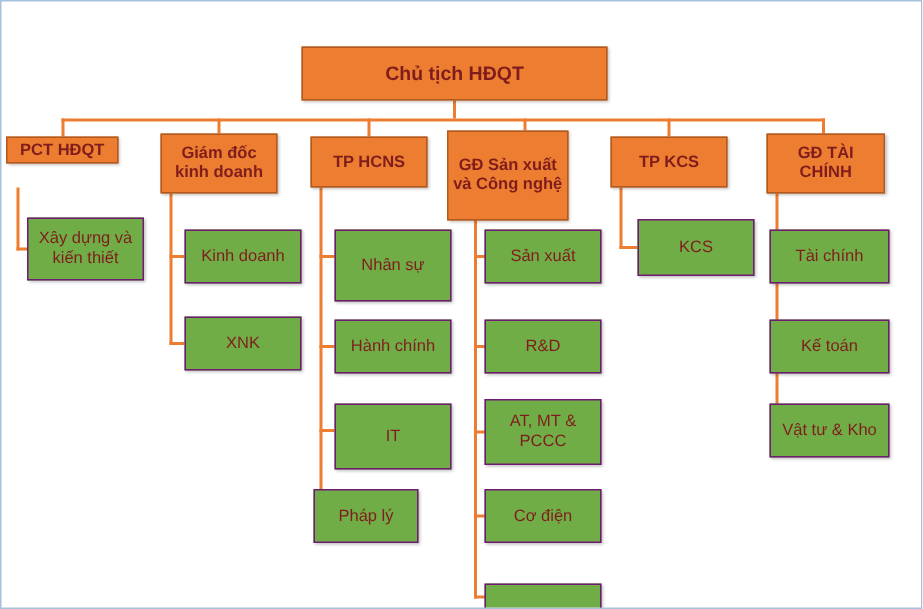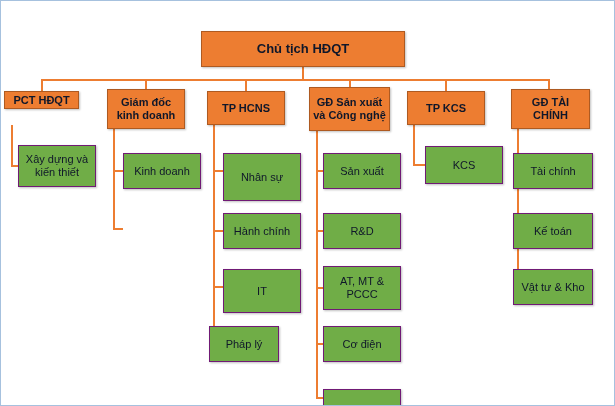--- a/index.html
+++ b/index.html
@@ -8,21 +8,21 @@
     width:613px;height:404px;
     border:1px solid #a6c1de;
     background:#ffffff;
     font-family:"Liberation Sans", sans-serif;
     overflow:hidden;
   }
   .box{
     position:absolute;
     display:flex;align-items:center;justify-content:center;
     text-align:center;
-    color:#0f172a;
+    color:#7f1d1d;
     line-height:1.15;
     padding:2px;
     box-sizing:border-box;
     box-shadow:1px 1px 2px rgba(0,0,0,0.25);
   }
   .orange{
     background:#ED7D31;
     border:1px solid #AE5A21;
     font-weight:bold;
     font-size:11px;
@@ -77,27 +77,28 @@
   <div class="ln ln-v" style="left:412px;top:124px;height:41px"></div>
   <div class="ln ln-h" style="left:412px;top:163px;width:12px"></div>
 
   <div class="ln ln-v" style="left:516px;top:128px;height:159px"></div>
 
   <div class="box orange root" style="left:200px;top:30px;width:204px;height:36px">Chủ tịch HĐQT</div>
 
   <div class="box orange" style="left:3px;top:90px;width:75px;height:18px">PCT HĐQT</div>
   <div class="box orange" style="left:106px;top:88px;width:78px;height:40px">Giám đốc kinh doanh</div>
   <div class="box orange" style="left:206px;top:90px;width:78px;height:34px">TP HCNS</div>
-  <div class="box orange" style="left:308px;top:86px;width:81px;height:44px">GĐ Sản xuất và Công nghệ</div>
+  <div class="box orange" style="left:297px;top:86px;width:81px;height:60px">GĐ Sản xuất và Công nghệ</div>
   <div class="box orange" style="left:406px;top:90px;width:78px;height:34px">TP KCS</div>
   <div class="box orange" style="left:510px;top:88px;width:79px;height:40px">GĐ TÀI CHÍNH</div>
 
   <div class="box green" style="left:17px;top:144px;width:78px;height:42px">Xây dựng và kiến thiết</div>
 
   <div class="box green" style="left:122px;top:152px;width:78px;height:36px">Kinh doanh</div>
+  <div class="box green" style="left:122px;top:210px;width:78px;height:36px">XNK</div>
 
   <div class="box green" style="left:222px;top:152px;width:78px;height:48px">Nhân sự</div>
   <div class="box green" style="left:222px;top:212px;width:78px;height:36px">Hành chính</div>
   <div class="box green" style="left:222px;top:268px;width:78px;height:44px">IT</div>
   <div class="box green" style="left:208px;top:325px;width:70px;height:36px">Pháp lý</div>
 
   <div class="box green" style="left:322px;top:152px;width:78px;height:36px">Sản xuất</div>
   <div class="box green" style="left:322px;top:212px;width:78px;height:36px">R&amp;D</div>
   <div class="box green" style="left:322px;top:265px;width:78px;height:44px">AT, MT &amp; PCCC</div>
   <div class="box green" style="left:322px;top:325px;width:78px;height:36px">Cơ điện</div>

